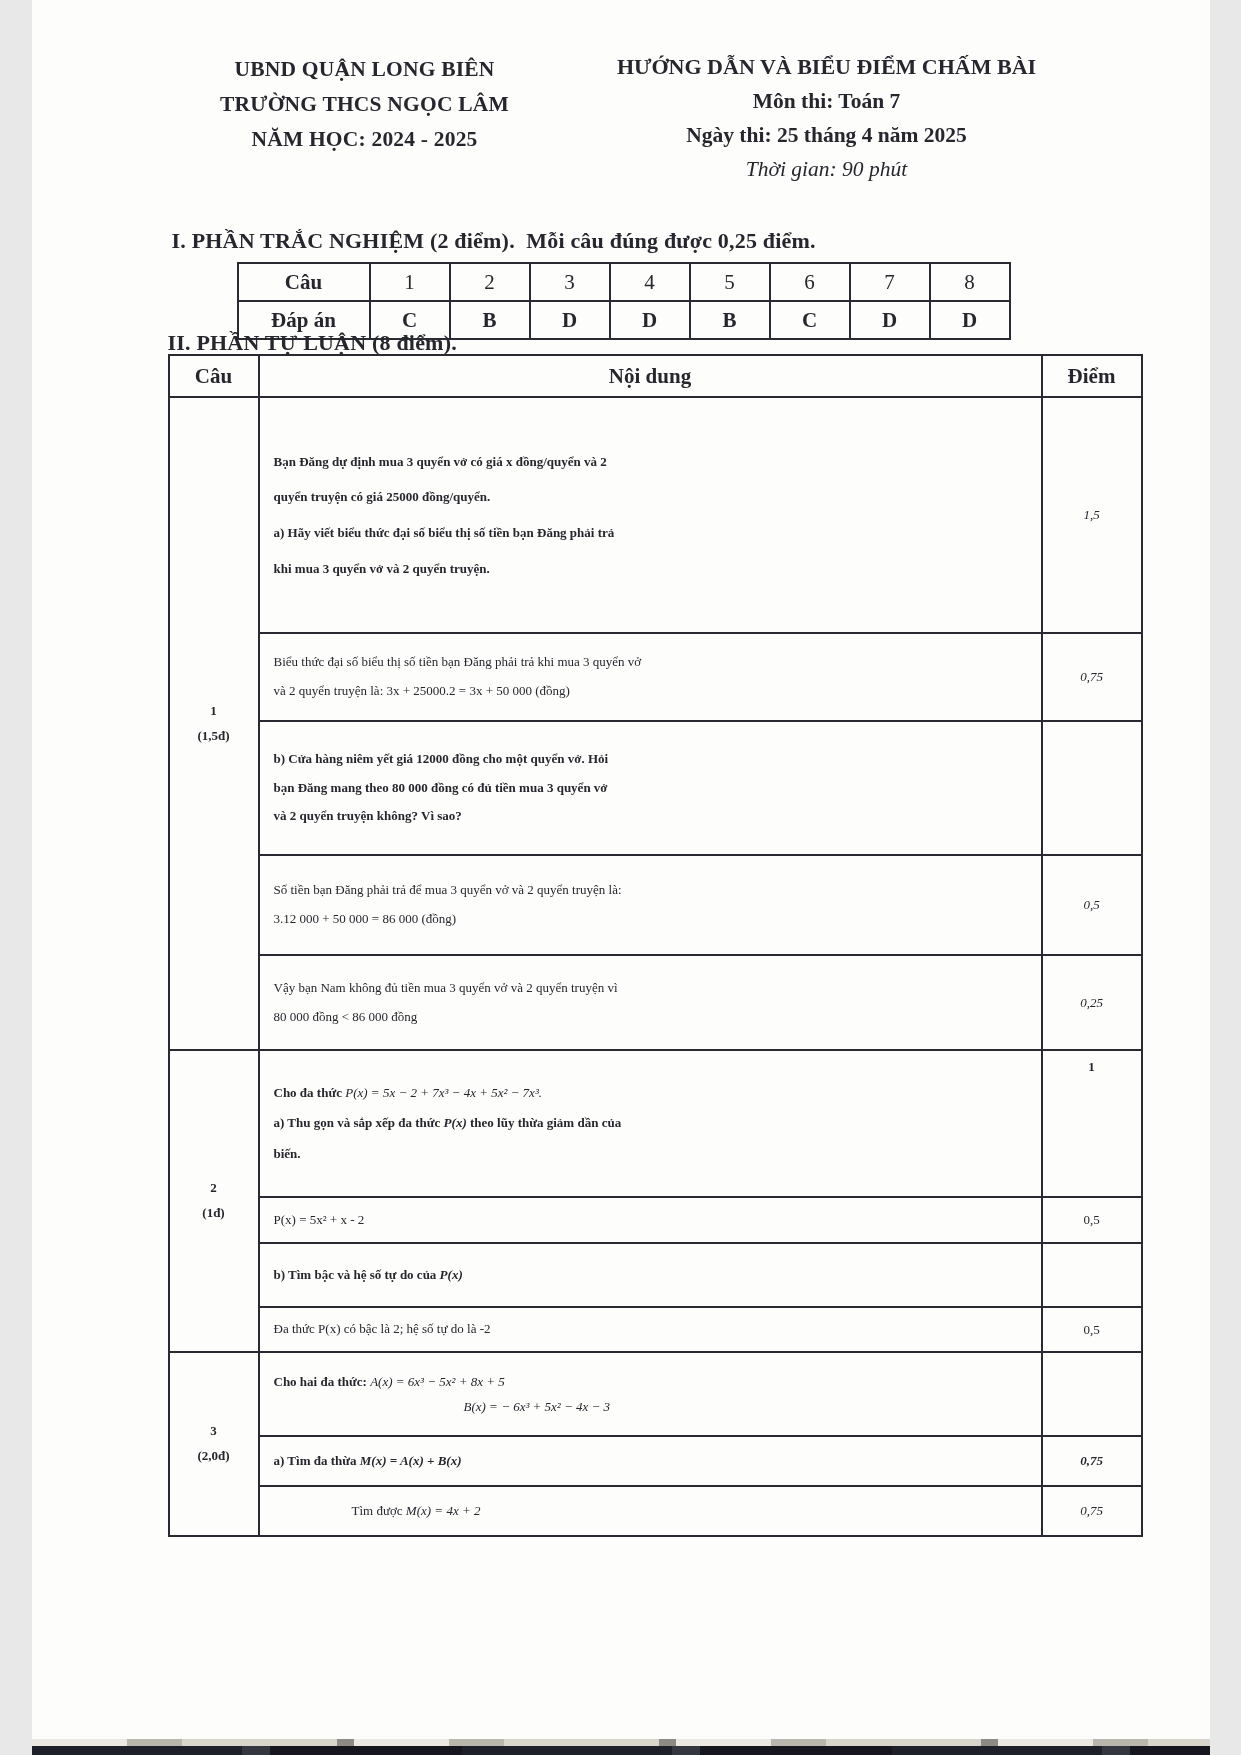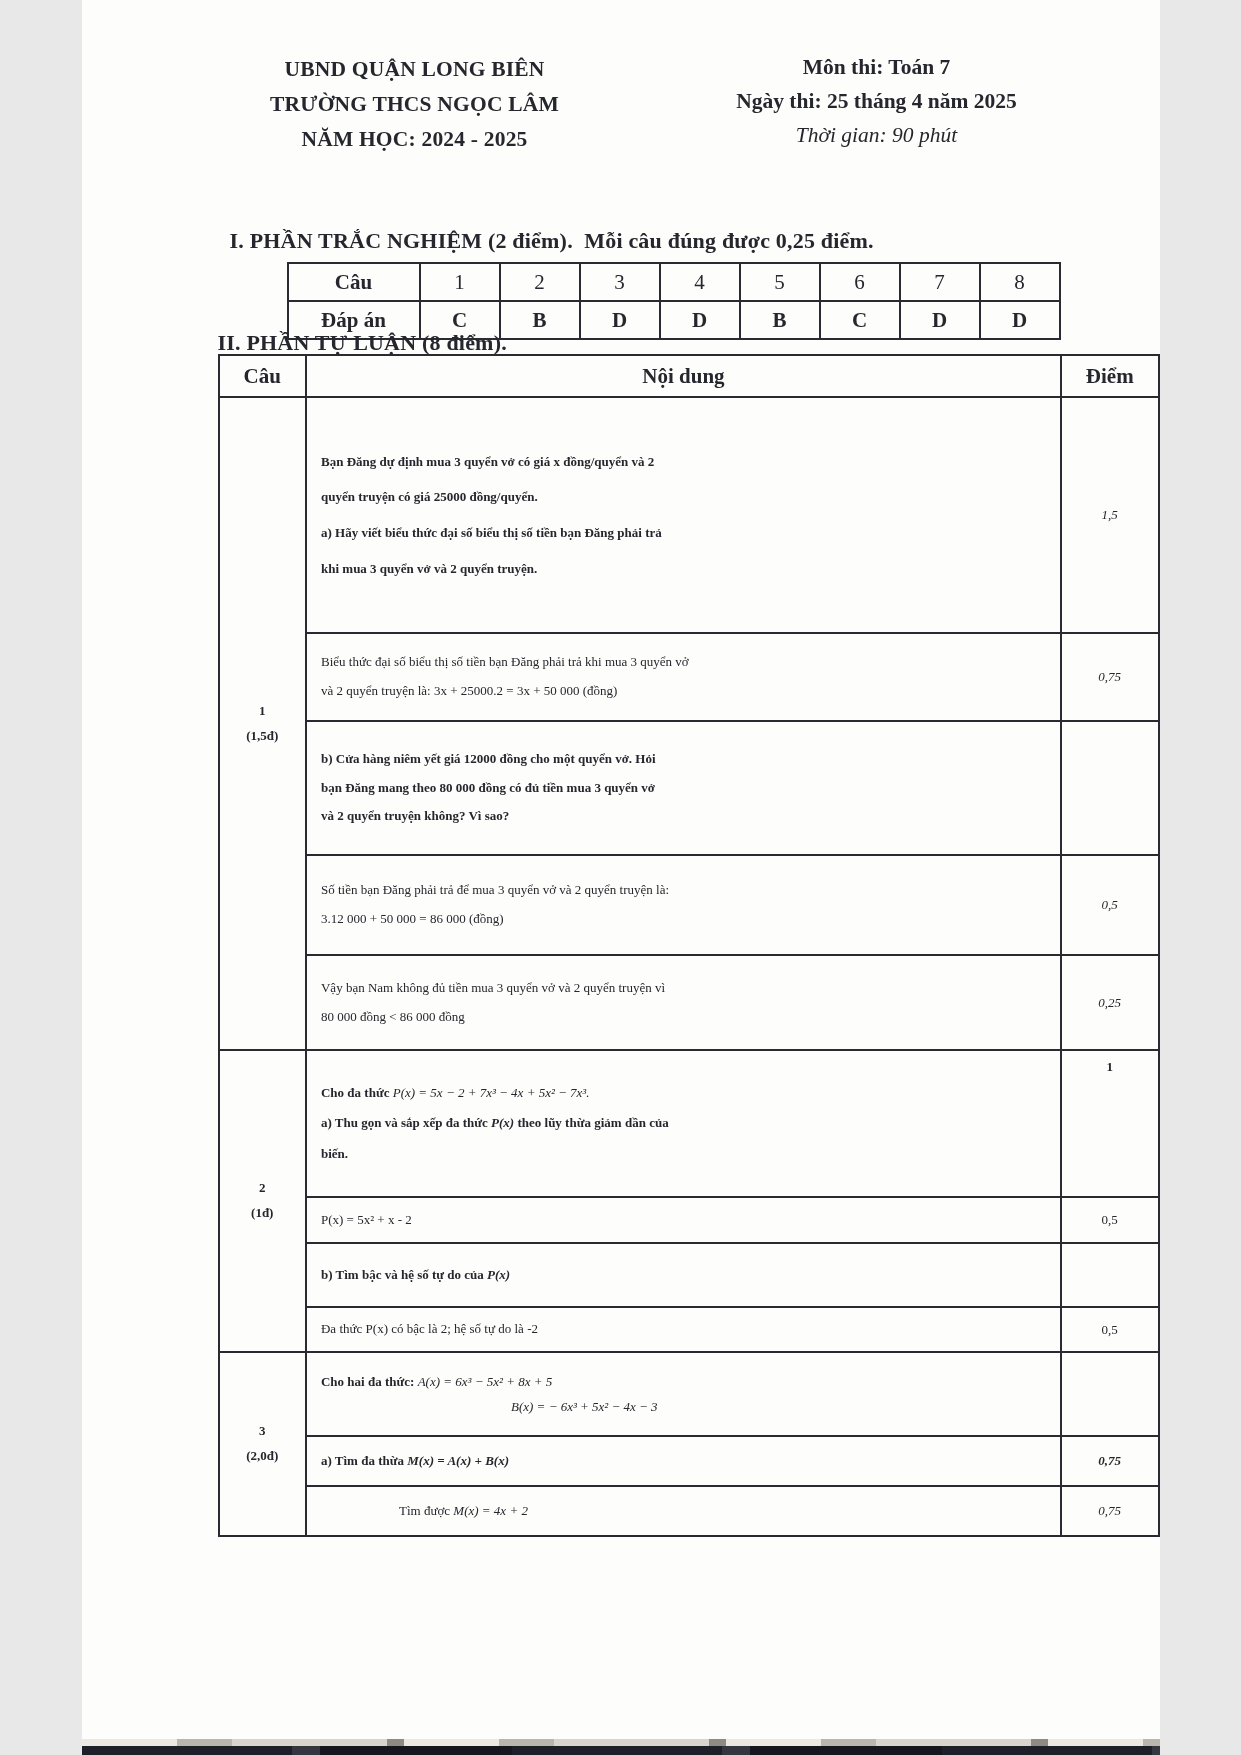--- a/index.html
+++ b/index.html
@@ -1,18 +1,18 @@
 <!DOCTYPE html>
 <html><head>
 <meta charset="utf-8">
 <style>
   html,body{margin:0;padding:0;background:#e8e8e8;}
   .page{
     position:relative;
-    width:1078px;height:1755px;
+    width:1178px;height:1755px;
     background:#fdfdfb;
     font-family:"Liberation Serif","DejaVu Serif",serif;
     color:#26262e;
     overflow:hidden;
     margin:0 auto;
   }
   .b{font-weight:700;}
   .i{font-style:italic;}
   .bi{font-weight:700;font-style:italic;}
   .pre{white-space:pre-line;}
@@ -25,21 +25,21 @@
   .hdr-right .ln.title{font-size:22px;}
   .hdr-right .ln.time{font-weight:400;font-style:italic;}
   .code-box{
     position:absolute;left:266px;top:152px;width:178px;height:44px;
     border:2px solid #2a2a33;display:flex;align-items:center;justify-content:center;
     font-size:21.5px;font-weight:700;
   }
 
   
   .sec-heading{position:absolute;font-size:22px;font-weight:700;white-space:pre-wrap;letter-spacing:.2px;}
-  #sec1h{left:148px;top:228px;}
+  #sec1h{left:140px;top:228px;}
   #sec2h{left:136px;top:330px;}
 
   
   .mc{position:absolute;left:205px;top:262px;border-collapse:collapse;}
   .mc td{
     border:2px solid #2a2a33;height:36px;text-align:center;
     font-size:21px;padding:0 4px;
   }
   .mc td.lbl{width:122px;font-weight:700;}
   .mc td.qn{width:70px;}
@@ -80,20 +80,21 @@
 
 <div class="page">
 
   <div class="hdr-left">
     <div class="ln">UBND QUẬN LONG BIÊN</div>
     <div class="ln">TRƯỜNG THCS NGỌC LÂM</div>
     <div class="ln">NĂM HỌC: 2024 - 2025</div>
   </div>
 
   <div class="hdr-right">
+    <div class="ln title">HƯỚNG DẪN VÀ BIỂU ĐIỂM CHẤM BÀI</div>
     <div class="ln">Môn thi: Toán 7</div>
     <div class="ln">Ngày thi: 25 tháng 4 năm 2025</div>
     <div class="ln time">Thời gian: 90 phút</div>
   </div>
 
   <div class="sec-heading" id="sec1h">I. PHẦN TRẮC NGHIỆM (2 điểm).  Mỗi câu đúng được 0,25 điểm.</div>
 
   <table class="mc">
     <tbody>
         <tr>

